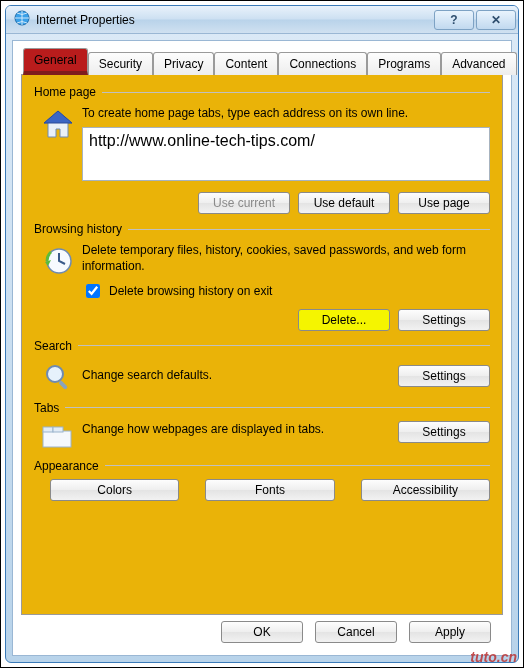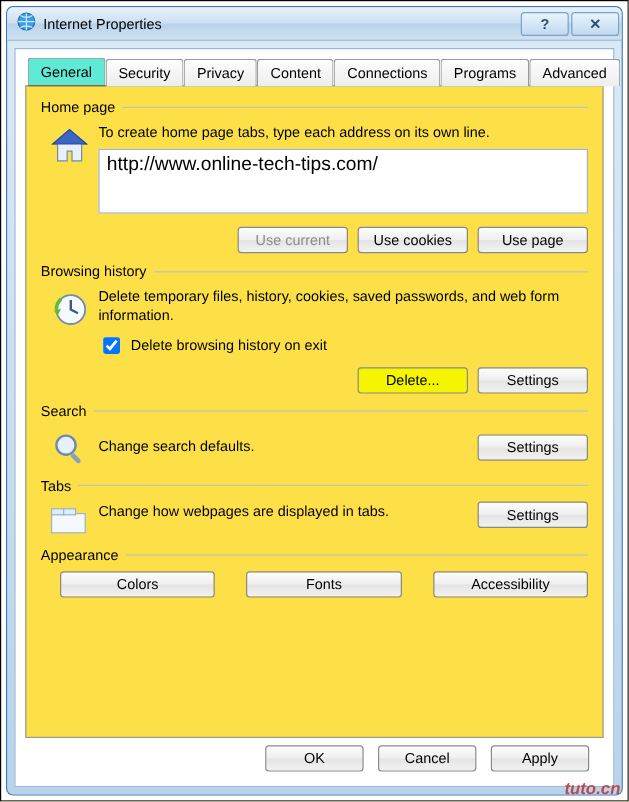--- a/index.html
+++ b/index.html
@@ -33,23 +33,23 @@
     display: flex; flex-direction: column; padding: 6px 8px 8px 8px;
   }
   .tabs { display: flex; align-items: flex-end; margin-left: 2px; }
   .tab {
     padding: 4px 10px; border: 1px solid #9a9a9a; border-bottom: none;
     border-top-left-radius: 3px; border-top-right-radius: 3px;
     background: linear-gradient(to bottom,#fdfdfd,#ededed);
     margin-right: 0px; position: relative; top: 1px;
     cursor: default;
   }
-  .tab.active { background: #5eead4; border-bottom: 1px solid #7f1d1d; top: 1px; z-index: 2; }
+  .tab.active { background: #b91c1c; border-bottom: 4px solid #7f1d1d; top: 1px; z-index: 2; }
   .tabpanel {
-    flex: 1; border: 1px solid #9a9a9a; background: #fde047; padding: 10px 12px;
+    flex: 1; border: 1px solid #9a9a9a; background: #eab308; padding: 10px 12px;
     display: flex; flex-direction: column;
   }
   .group { margin-bottom: 8px; }
   .group-header { display: flex; align-items: center; margin-bottom: 6px; color: #000; }
   .group-header .line { flex: 1; height: 1px; background: #c0c0c0; margin-left: 6px; }
   .group-body { display: flex; }
   .group-icon { width: 48px; display: flex; align-items: flex-start; justify-content: center; padding-top: 2px; }
   .group-content { flex: 1; }
   .desc { margin-bottom: 6px; line-height: 1.35; }
   .textarea-wrap { position: relative; }
@@ -129,21 +129,21 @@
                 <polygon points="18,4 32,16 4,16" fill="#3b66c4" stroke="#2a4a96"></polygon>
               </svg>
             </div>
             <div class="group-content">
               <div class="desc">To create home page tabs, type each address on its own line.</div>
               <div class="textarea-wrap">
                 <textarea class="url" style="">http://www.online-tech-tips.com/</textarea>
               </div>
               <div class="btnrow">
                 <button class="std" disabled=""><span>Use current</span></button>
-                <button class="std"><span>Use cookies</span></button>
+                <button class="std"><span>Use default</span></button>
                 <button class="std"><span>Use page</span></button>
               </div>
             </div>
           </div>
         </div>
 
         <div class="group">
           <div class="group-header">
             <span>Browsing history</span>
             <span class="line"></span>

